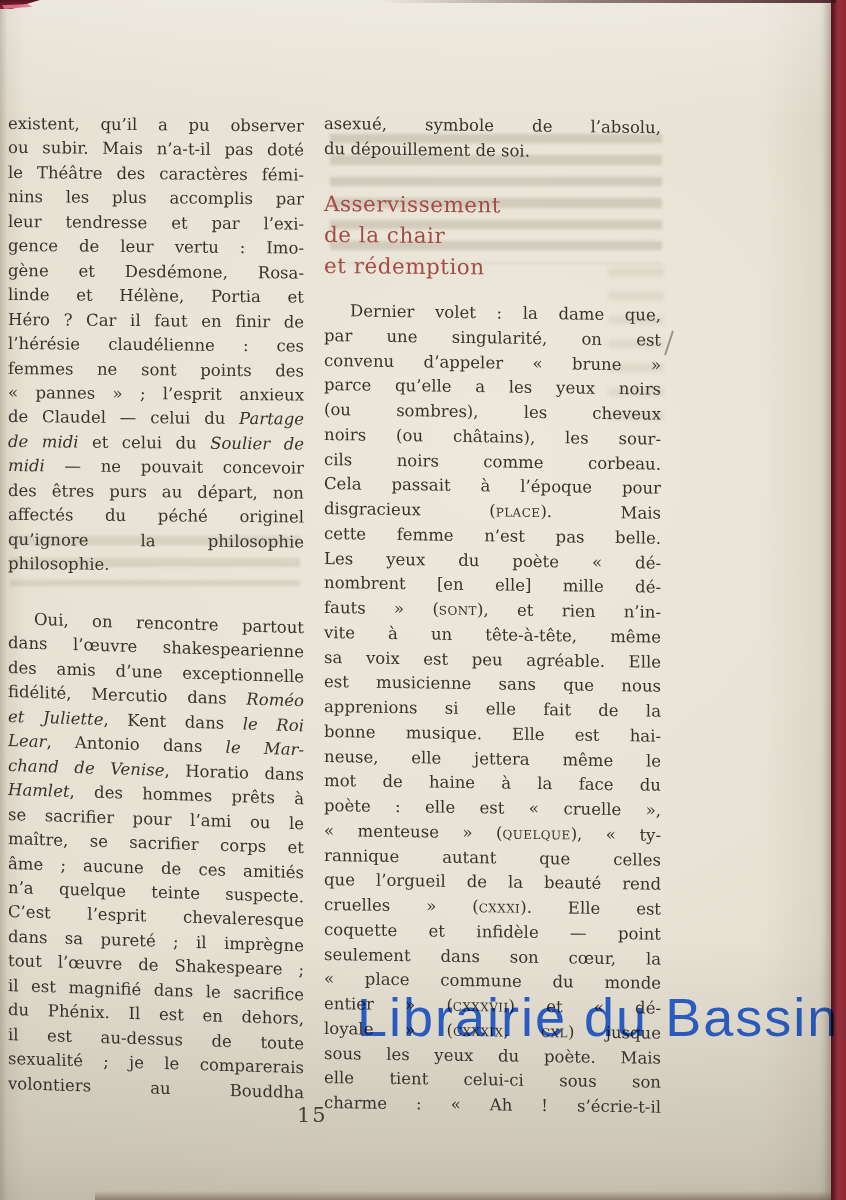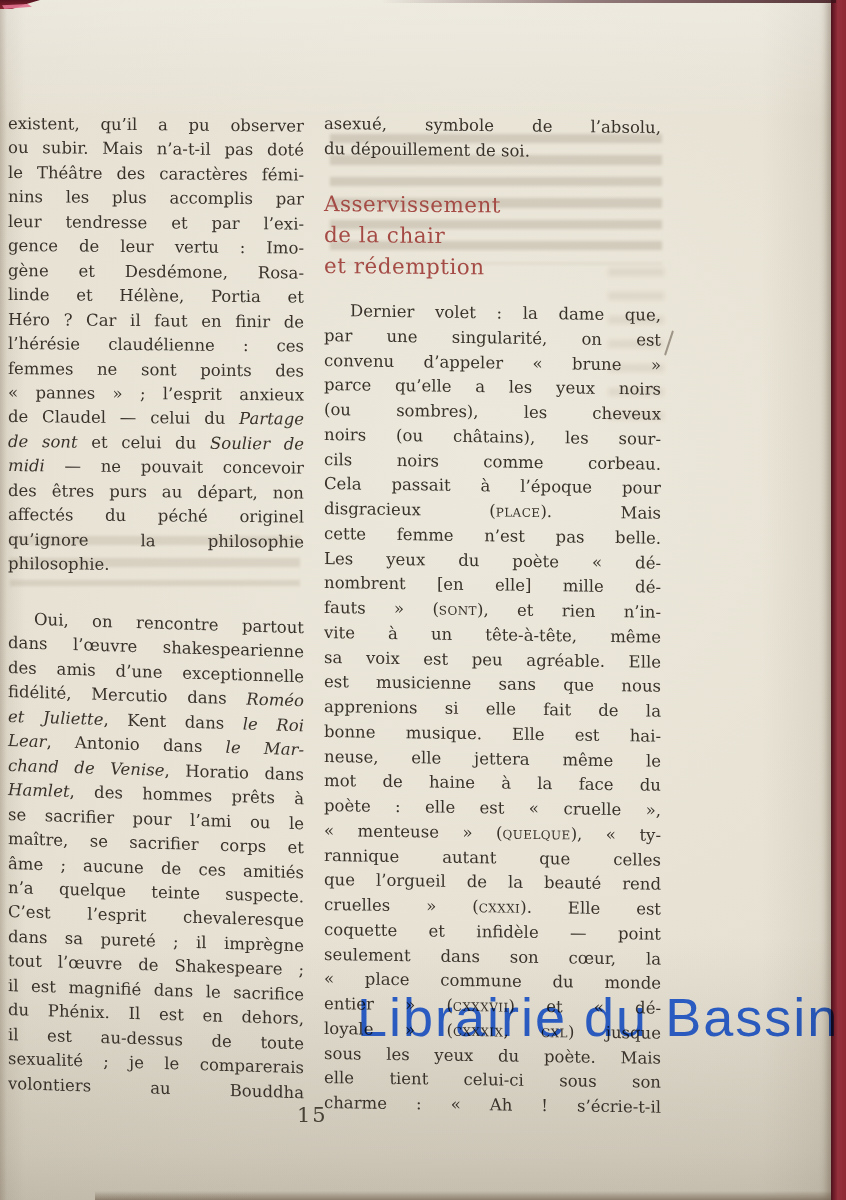--- a/index.html
+++ b/index.html
@@ -80,21 +80,21 @@
         <div class="line"><span>nins les plus accomplis par</span></div>
         <div class="line"><span>leur tendresse et par l’exi-</span></div>
         <div class="line"><span>gence de leur vertu : Imo-</span></div>
         <div class="line"><span>gène et Desdémone, Rosa-</span></div>
         <div class="line"><span>linde et Hélène, Portia et</span></div>
         <div class="line"><span>Héro ? Car il faut en finir de</span></div>
         <div class="line"><span>l’hérésie claudélienne : ces</span></div>
         <div class="line"><span>femmes ne sont points des</span></div>
         <div class="line"><span>« pannes » ; l’esprit anxieux</span></div>
         <div class="line"><span>de Claudel — celui du </span><span class="i">Partage</span></div>
-        <div class="line"><span class="i">de sont</span><span> et celui du </span><span class="i">Soulier de</span></div>
+        <div class="line"><span class="i">de midi</span><span> et celui du </span><span class="i">Soulier de</span></div>
         <div class="line"><span class="i">midi</span><span> — ne pouvait concevoir</span></div>
         <div class="line"><span>des êtres purs au départ, non</span></div>
         <div class="line"><span>affectés du péché originel</span></div>
         <div class="line"><span>qu’ignore la philosophie</span></div>
         <div class="line end"><span>philosophie.</span></div>
       </div>
     <div class="blk blk-l2">
         <div class="line idt"><span>Oui, on rencontre partout</span></div>
         <div class="line"><span>dans l’œuvre shakespearienne</span></div>
         <div class="line"><span>des amis d’une exceptionnelle</span></div>

